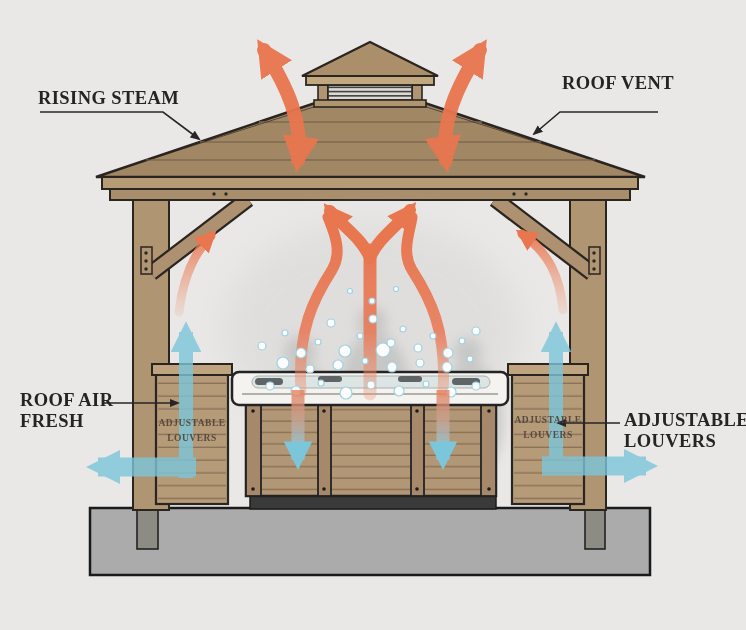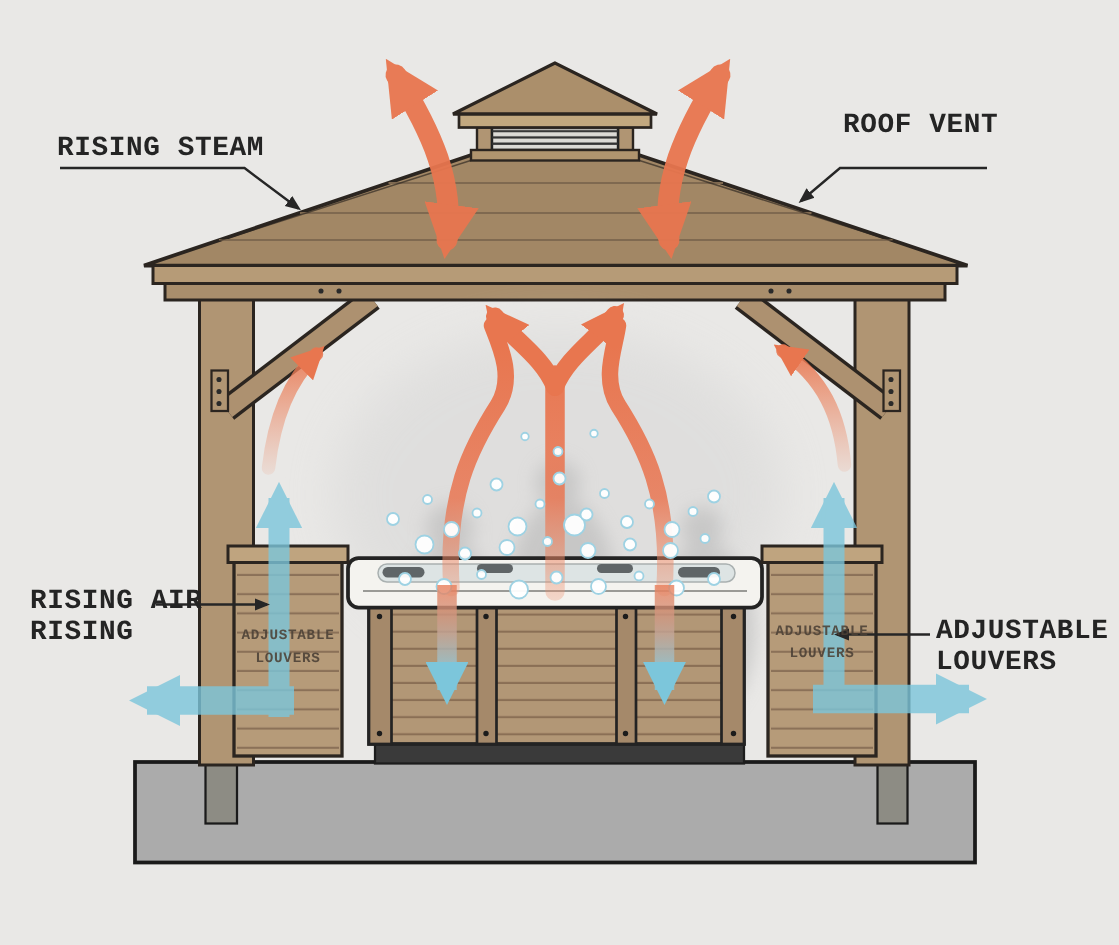--- a/index.html
+++ b/index.html
@@ -1,17 +1,17 @@
 <!DOCTYPE html>
 <html><head>
 <meta charset="utf-8">
 <style>
   html,body{margin:0;padding:0;background:#e9e8e6;}
   .stage{position:relative;width:746px;height:630px;background:#e9e8e6;overflow:hidden;
-         font-family:Liberation Mono, monospace;}
+         font-family:Liberation Serif, serif;}
   .stage svg{position:absolute;left:0;top:0;}
   .label{position:absolute;color:#242424;font-size:18.5px;font-weight:600;
          letter-spacing:.4px;line-height:21px;white-space:nowrap;}
   .caption{position:absolute;color:#4c4136;font-size:9.5px;font-weight:700;
            letter-spacing:.5px;line-height:15px;text-align:center;opacity:.88;}
   .bubble{fill:rgba(255,255,255,.95);stroke:#9ed2e3;stroke-width:1.2;}
 </style>
 </head>
 <body>
 
@@ -246,22 +246,22 @@
   </g>
 </svg>
 
 <div class="label" style="left:38px;top:88px">
   <span>RISING STEAM</span>
 </div>
 <div class="label" style="left:562px;top:73px">
   <span>ROOF VENT</span>
 </div>
 <div class="label" style="left:20px;top:390px">
-  <div>RISING AIR</div>
-  <div>RISING</div>
+  <div>ROOF AIR</div>
+  <div>FRESH</div>
 </div>
 <div class="label" style="left:624px;top:410px">
   <div>ADJUSTABLE</div>
   <div>LOUVERS</div>
 </div>
 <div class="caption" style="left:156px;top:416px;width:72px">
   <div>ADJUSTABLE</div>
   <div>LOUVERS</div>
 </div>
 <div class="caption" style="left:512px;top:413px;width:72px">

